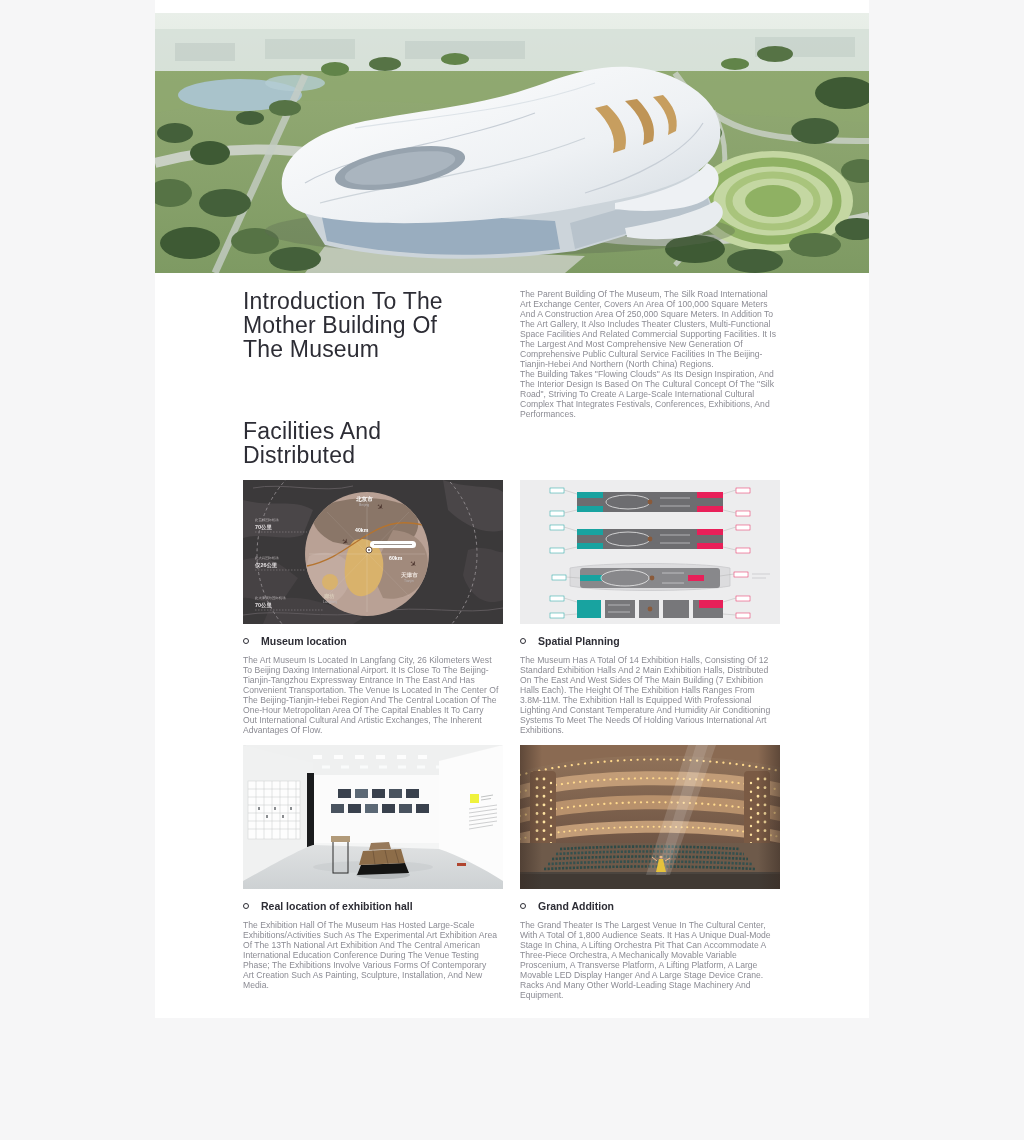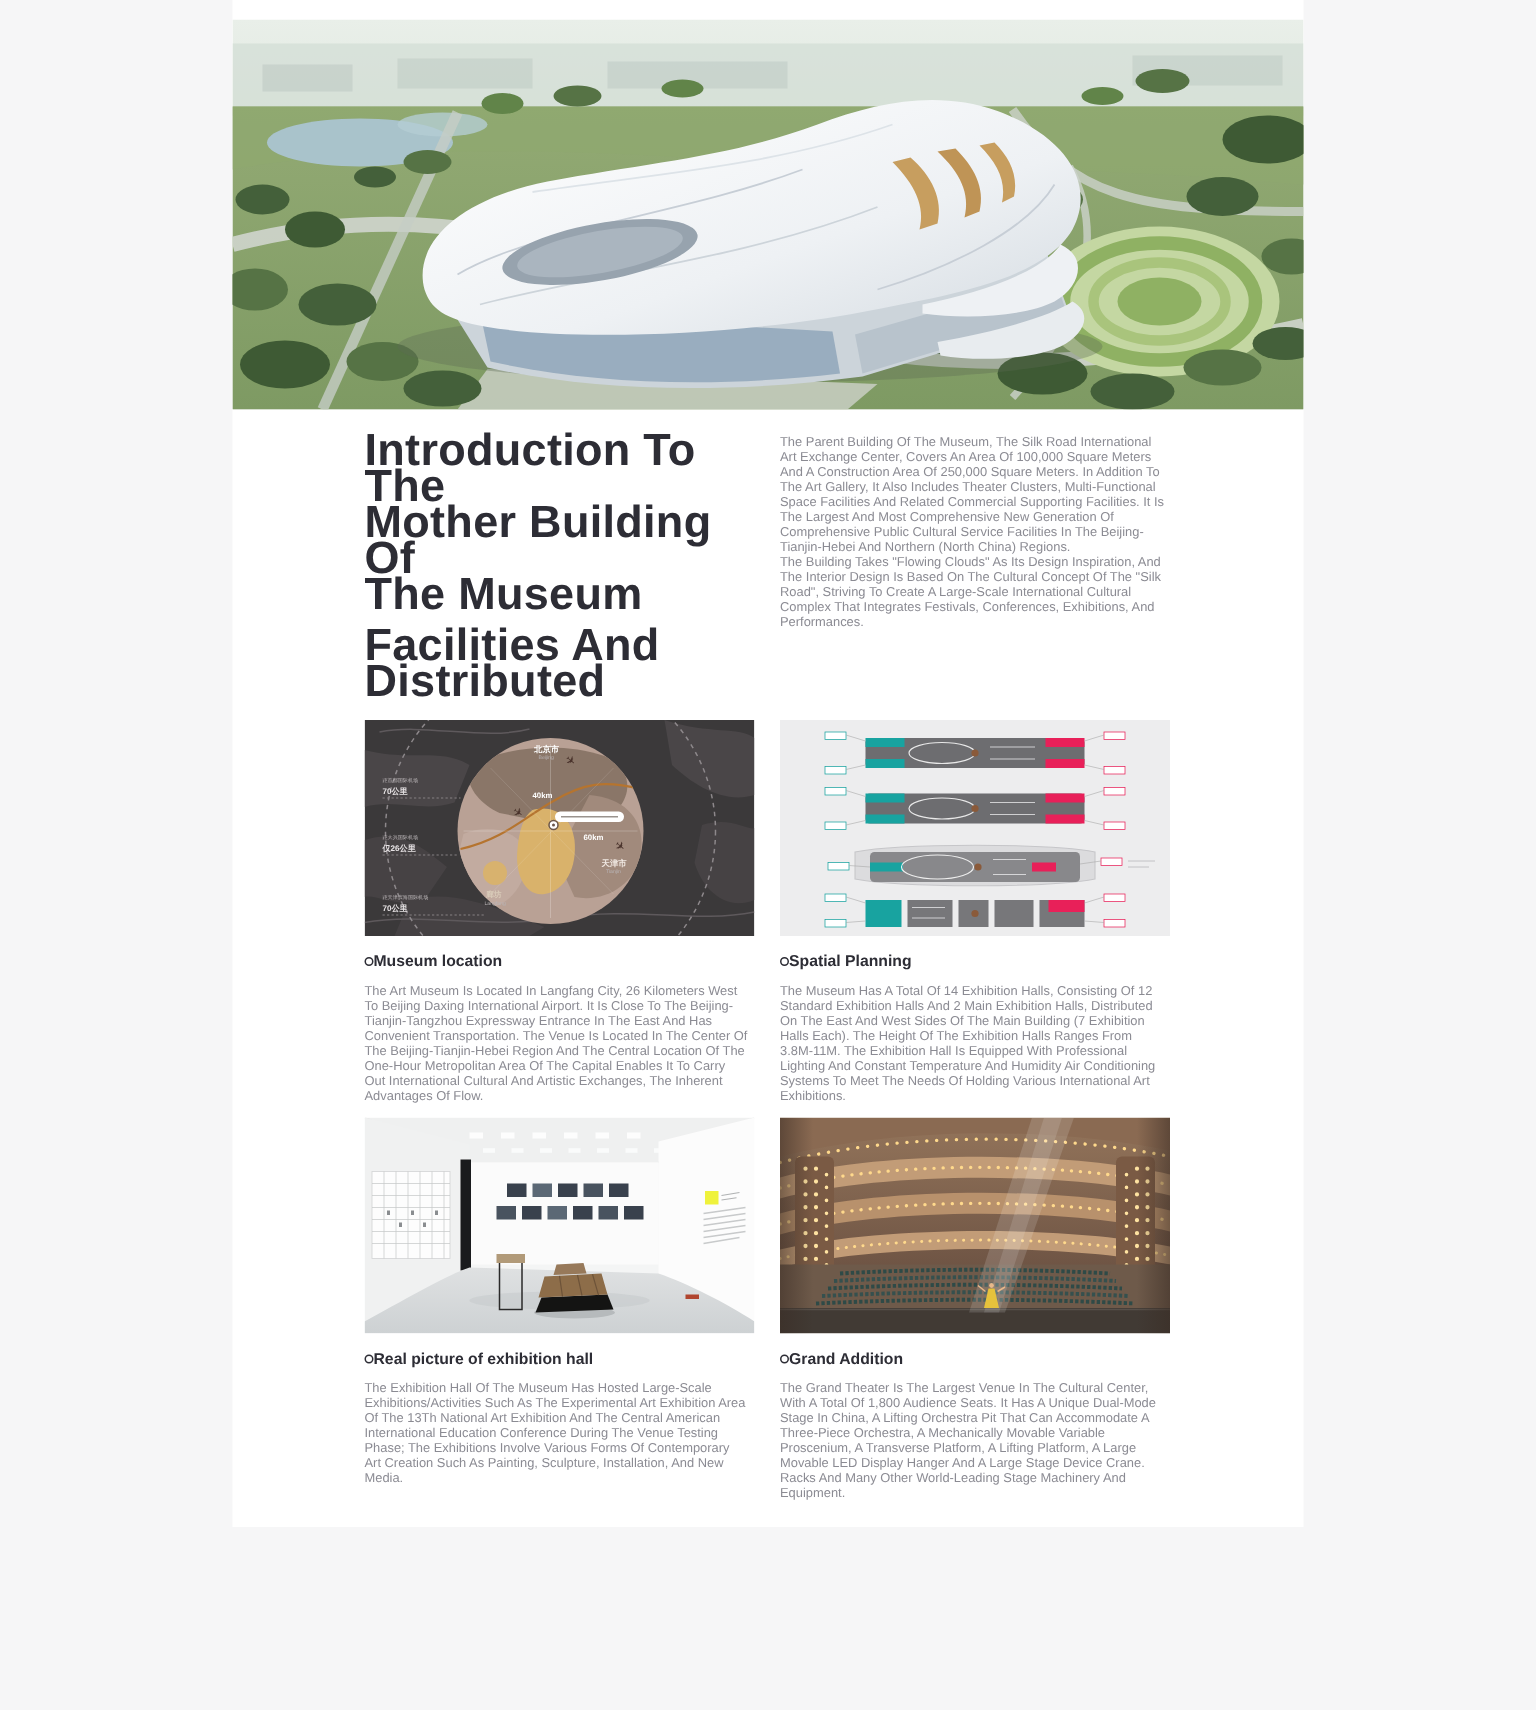--- a/index.html
+++ b/index.html
@@ -15,41 +15,41 @@
     background:#ffffff;
     padding:13px 0 18px 0;
   }
   .hero { width:714px; height:260px; display:block; }
   .hero svg { display:block; }
   .inner { padding:0 89px 0 88px; } 
 
   .intro { display:flex; gap:17px; margin-top:16px; }
   .big-heading {
     width:260px;
-    font-size:30px; font-weight:bold; line-height:24px;
+    font-size:23px; font-weight:normal; line-height:24px;
     color:#2d2d35; letter-spacing:0.2px;
     white-space:pre-line;
   }
   .intro-body { width:260px; font-size:8.6px; line-height:10px; color:#8b8b93; }
   .intro-body p { margin:0; }
 
   .facilities-heading { margin-top:54px; }
 
   .cards {
     display:grid;
     grid-template-columns:260px 260px;
     column-gap:17px; row-gap:10px;
     margin-top:13px;
   }
   .card { width:260px; }
   .card-img { width:260px; height:144px; overflow:hidden; }
   .card-img svg { display:block; }
   .card-title {
     margin-top:11px;
-    display:flex; align-items:center; gap:0;
+    display:flex; align-items:center; gap:12px;
     font-size:10.5px; font-weight:bold; color:#2d2d35;
   }
   .circle-icon {
     width:6px; height:6px; flex:0 0 auto;
     border:1.4px solid #2d2d35; border-radius:50%;
   }
   .card-body {
     margin-top:8px;
     font-size:8.6px; line-height:10px; color:#8b8b93;
     padding-right:4px;
@@ -386,21 +386,21 @@
               <polygon points="118,120 162,118 166,128 114,130" fill="#141413"></polygon>
               <polygon points="120,106 158,104 162,118 116,120" fill="#8d6d49"></polygon>
               <path d="M130,105.6 L132,119.4 M142,105 L145,118.8 M152,104.5 L156,118.4" stroke="#6d5339" stroke-width="0.8"></path>
               <polygon points="128,98 146,97 148,104 126,105" fill="#97795a"></polygon>
             </g>
             <rect x="214" y="118" width="9" height="3" fill="#b0452f"></rect>
           </svg>
         </div>
         <div class="card-title">
           <span class="circle-icon"></span>
-          <span>Real picture of exhibition hall</span>
+          <span>Real location of exhibition hall</span>
         </div>
         <div class="card-body">The Exhibition Hall Of The Museum Has Hosted Large-Scale Exhibitions/Activities Such As The Experimental Art Exhibition Area Of The 13Th National Art Exhibition And The Central American International Education Conference During The Venue Testing Phase; The Exhibitions Involve Various Forms Of Contemporary Art Creation Such As Painting, Sculpture, Installation, And New Media.</div>
       </div>
 
       <div class="card">
         <div class="card-img">
           <svg width="260" height="144" viewBox="0 0 260 144">
             <defs>
               <linearGradient id="theaterbg" x1="0" y1="0" x2="0" y2="1">
                 <stop offset="0" stop-color="#94755b"></stop>

